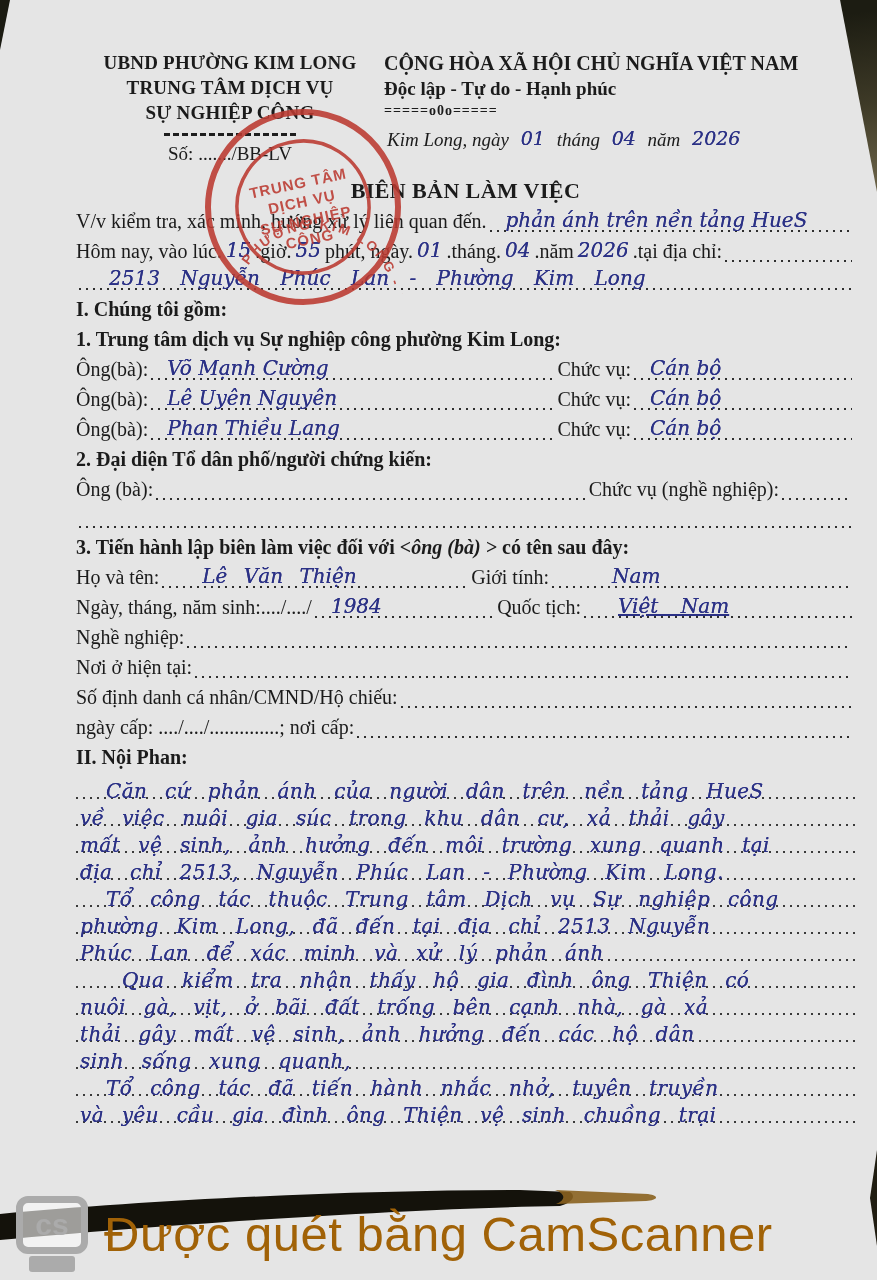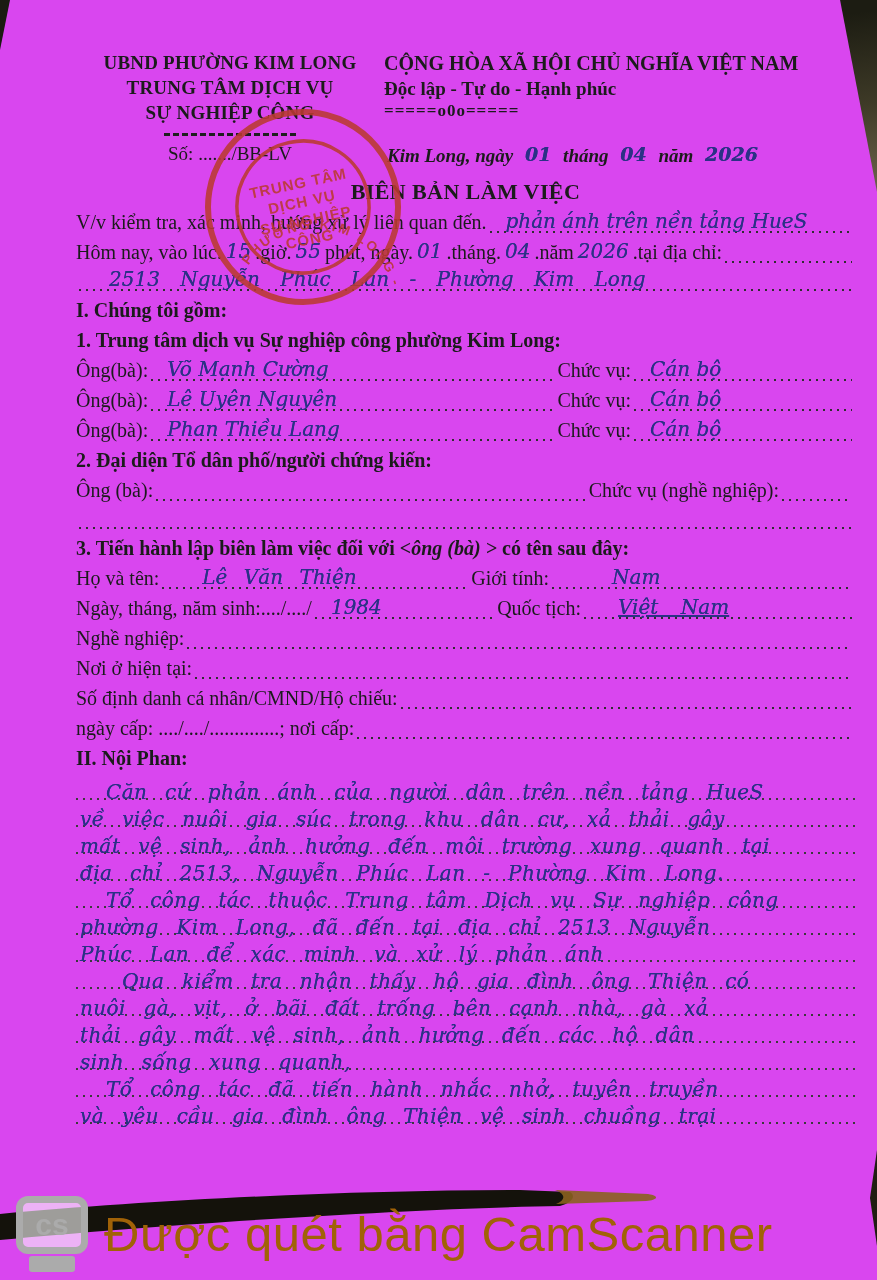--- a/index.html
+++ b/index.html
@@ -1,31 +1,31 @@
 <!DOCTYPE html>
 <html><head>
 <meta charset="utf-8">
 <style>
   html,body { margin:0; padding:0; background:#e8e8e8; }
   .canvas { position:relative; width:877px; height:1280px; background:#ffffff; overflow:hidden;
             font-family:"Liberation Serif", serif; color:#1b1b1b; }
-  .paper { position:absolute; inset:0; background:#d946ef; }
+  .paper { position:absolute; inset:0; background:#e5e5e5; }
   .inner { position:absolute; top:50px; left:76px; right:22px; }
 
   
   .hdr { display:flex; }
   .hdr-left { width:308px; text-align:center; }
   .hdr-left .b { font-weight:bold; font-size:19px; line-height:25px; letter-spacing:.2px; }
   .divider { width:132px; border-top:3px dashed #1e1e1e; margin:8px auto 6px; }
   .so { font-size:19px; line-height:24px; }
   .hdr-right { flex:1; text-align:left; }
   .nh1 { font-weight:bold; font-size:20px; line-height:26px; }
   .nh2 { font-weight:bold; font-size:19px; line-height:26px; }
-  .nh3 { font-weight:bold; font-size:17px; line-height:18px; letter-spacing:1px; }
-  .date-line { margin-top:24px; font-size:19px; font-weight:bold; font-style:italic; }
+  .nh3 { font-weight:bold; font-size:14px; line-height:18px; letter-spacing:1px; }
+  .date-line { margin-top:8px; font-size:19px; font-weight:normal; font-style:italic; }
   .date-line .it { margin:0 3px; }
 
   .title { text-align:center; font-weight:bold; font-size:22px; line-height:30px; margin-top:10px; letter-spacing:.4px; }
 
   
   .hw { color:#2b3186; font-style:italic; font-family:"DejaVu Serif", serif;
         text-shadow:0 0 .5px #2b3186; }
 
   
   .row { display:flex; align-items:flex-end; font-size:20px; line-height:30px; white-space:nowrap; }

